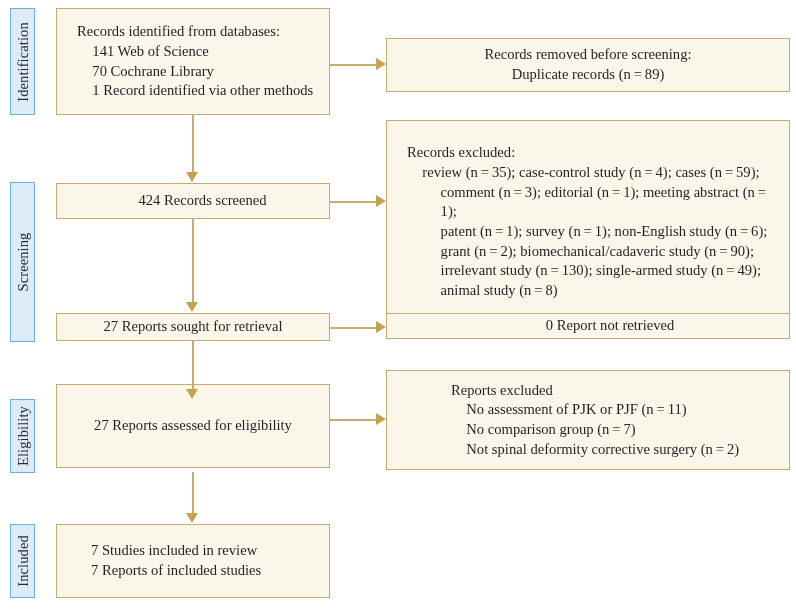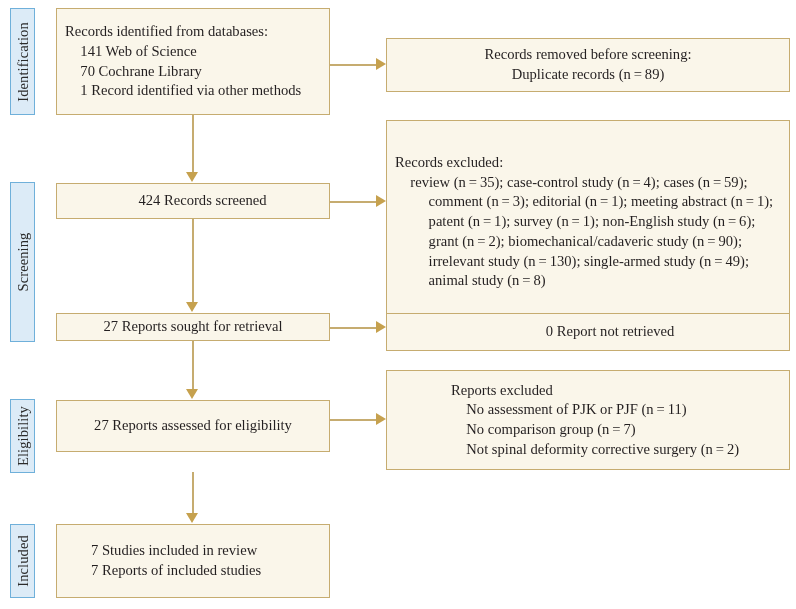--- a/index.html
+++ b/index.html
@@ -47,21 +47,21 @@
     display: flex;
     flex-direction: column;
     justify-content: center;
     font-size: 14.6px;
     line-height: 1.35;
     color: #231f20;
   }
   .box.center { align-items: center; text-align: center; }
   .box.left-al { align-items: flex-start; text-align: left; }
   .box .pad { padding: 0 10px; width: 100%; box-sizing: border-box; }
-  .box.left-al .pad { padding-left: 8px; padding-right: 8px; }
+  .box.left-al .pad { padding-left: 20px; padding-right: 8px; }
 
   .line-ind1 { padding-left: 1.05em; display: block; }
   .line-ind2 { padding-left: 2.3em; display: block; }
   .line-ind0 { display: block; }
 
   
   .v-line {
     position: absolute;
     width: 1.6px;
     background: #c6ac70;
@@ -121,21 +121,21 @@
       <span class="line-ind0">424 Records screened</span>
     </div>
   </div>
 
   <div class="box center" style="left:56px; top:313px; width:274px; height:28px;">
     <div class="pad">
       <span class="line-ind0">27 Reports sought for retrieval</span>
     </div>
   </div>
 
-  <div class="box center" style="left:56px; top:400px; width:274px; height:52px;">
+  <div class="box center" style="left:56px; top:384px; width:274px; height:84px;">
     <div class="pad">
       <span class="line-ind0">27 Reports assessed for eligibility</span>
     </div>
   </div>
 
   <div class="box left-al" style="left:56px; top:524px; width:274px; height:74px;">
     <div class="pad" style="padding-left:34px;">
       <span class="line-ind0">7 Studies included in review</span>
       <span class="line-ind0">7 Reports of included studies</span>
     </div>
@@ -153,21 +153,21 @@
       <span class="line-ind0">Records excluded:</span>
       <span class="line-ind1">review (n = 35); case-control study (n = 4); cases (n = 59);</span>
       <span class="line-ind2">comment (n = 3); editorial (n = 1); meeting abstract (n = 1);</span>
       <span class="line-ind2">patent (n = 1); survey (n = 1); non-English study (n = 6);</span>
       <span class="line-ind2">grant (n = 2); biomechanical/cadaveric study (n = 90);</span>
       <span class="line-ind2">irrelevant study (n = 130); single-armed study (n = 49);</span>
       <span class="line-ind2">animal study (n = 8)</span>
     </div>
   </div>
 
-  <div class="box center" style="left:386px; top:313px; width:404px; height:38px;padding-left:44px;">
+  <div class="box center" style="left:386px; top:313px; width:404px; height:26px;padding-left:44px;">
     <div class="pad">
       <span class="line-ind0">0 Report not retrieved</span>
     </div>
   </div>
 
   <div class="box left-al" style="left:386px; top:370px; width:404px; height:100px;">
     <div class="pad" style="padding-left:64px;">
       <span class="line-ind0">Reports excluded</span>
       <span class="line-ind1">No assessment of PJK or PJF (n = 11)</span>
       <span class="line-ind1">No comparison group (n = 7)</span>

